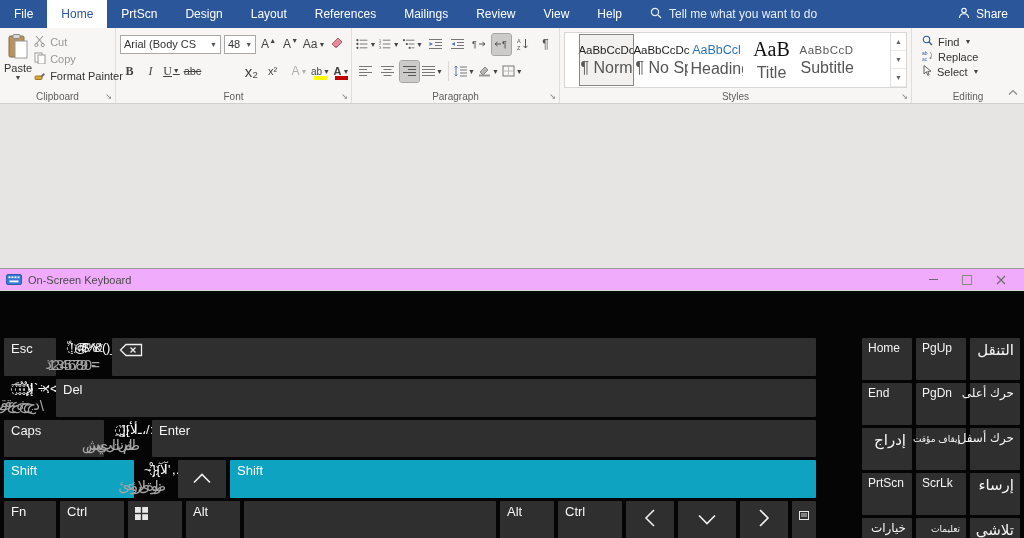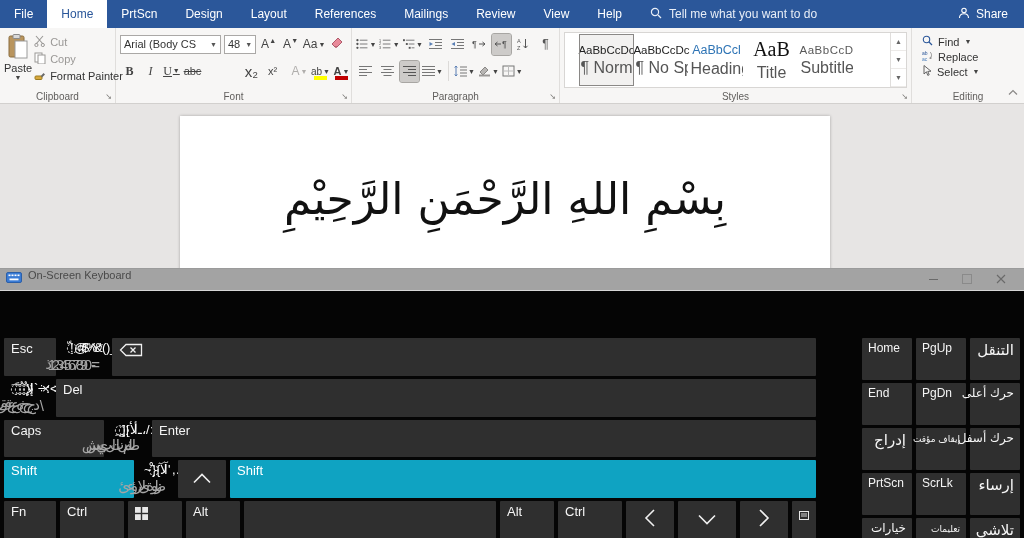--- a/index.html
+++ b/index.html
@@ -69,21 +69,21 @@
   .edit-item .caret{font-size:7px;color:#444;}
   .collapse{position:absolute;right:6px;bottom:3px;color:#8a8886;}
 
   
   .docarea{height:164px;background:#e7e5e4;position:relative;overflow:hidden;}
   .page{position:absolute;left:180px;top:12px;width:650px;height:300px;background:#fff;box-shadow:0 0 3px rgba(0,0,0,.28);}
   .bismillah{margin-top:46px;text-align:center;font-size:44px;color:#111;direction:rtl;line-height:1.7;}
 
   
   .osk{position:absolute;left:0;top:268px;width:1024px;height:270px;border-top:1px solid #9b9b9b;background:#050505;}
-  .osk-titlebar{height:21px;background:#a3a3a3;display:flex;align-items:flex-start;padding:0 6px;border-bottom:1px solid #d7d7d7;}
+  .osk-titlebar{height:21px;background:#f0abfc;display:flex;align-items:center;padding:0 6px;border-bottom:1px solid #d7d7d7;}
   .osk-title{font-size:11px;color:#4a4a4a;margin-left:6px;}
   .osk-controls{margin-left:auto;display:flex;align-items:center;}
   .wctl{width:34px;height:20px;display:flex;align-items:center;justify-content:center;}
   .wctl .mini{width:9px;height:1px;background:#6a6a6a;}
   .wctl .maxi{width:8px;height:8px;border:1px solid #8a8a8a;}
   .wctl svg{display:block;}
 
   .osk-body{display:flex;padding:47px 4px 0 4px;gap:46px;height:201px;overflow:hidden;}
   .kb-main{width:812px;display:flex;flex-direction:column;gap:3px;}
   .kb-row{display:flex;gap:4px;height:42px;}
@@ -435,25 +435,20 @@
         </div>
         <div class="gfoot">Editing</div>
         <div class="collapse">
           <svg width="10" height="7" viewBox="0 0 10 7">
               <path d="M1 5.5 L5 1.5 L9 5.5" fill="none" stroke="#8a8886" stroke-width="1.2"></path>
             </svg>
         </div>
       </div>
     </div>
 
-    <div class="docarea">
-      <div class="page">
-        <div class="bismillah ar">بِسْمِ اللهِ الرَّحْمَنِ الرَّحِيْمِ</div>
-      </div>
-    </div>
   </div>
 
   <div class="osk">
     <div class="osk-titlebar">
       <span>
         <svg width="16" height="11" viewBox="0 0 16 11">
             <rect x="0.5" y="0.5" width="15" height="10" rx="1.5" fill="#3a7bd5" stroke="#2b5fa8"></rect>
             <rect x="2.5" y="2.5" width="2" height="1.6" fill="#fff"></rect>
             <rect x="5.5" y="2.5" width="2" height="1.6" fill="#fff"></rect>
             <rect x="8.5" y="2.5" width="2" height="1.6" fill="#fff"></rect>

